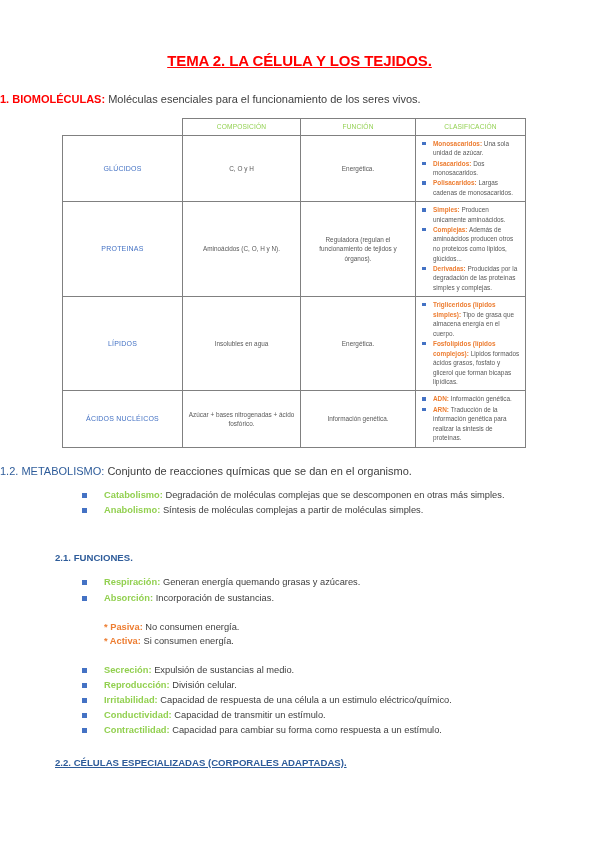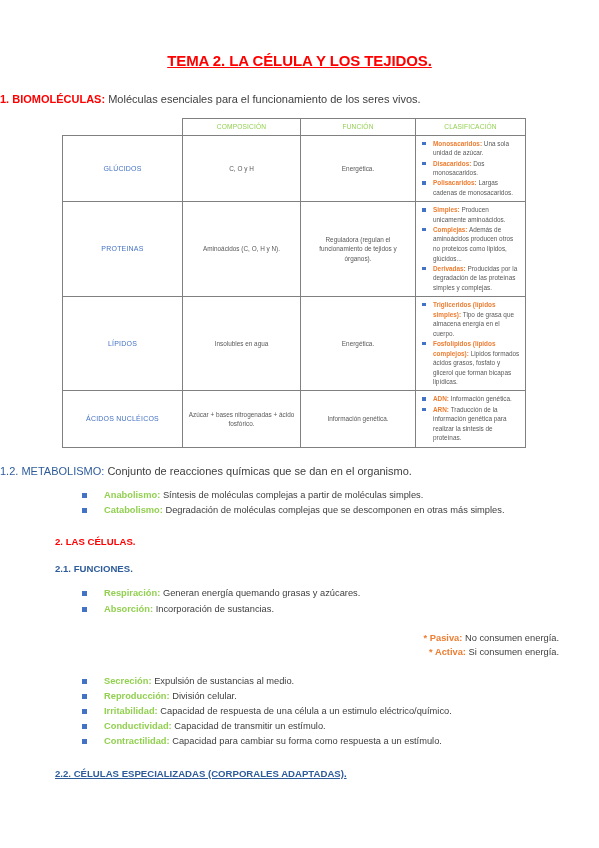--- a/index.html
+++ b/index.html
@@ -167,21 +167,20 @@
     background: #4472C4;
   }
   .term-gr {
     color: #92D050;
     font-weight: bold;
   }
   ul.starlist {
     list-style: none;
     margin: 0;
     padding: 0 40px 0 104px;
-    text-align: right;
   }
   ul.starlist li {
     font-size: 9.3px;
     line-height: 1.6;
     color: #404040;
   }
   .term-star {
     color: #ED7D31;
     font-weight: bold;
   }
@@ -271,27 +270,26 @@
 
   <div class="sp16"></div>
 
   <p class="para">
     <span class="lbl-blue">1.2. METABOLISMO:</span><span> Conjunto de reacciones químicas que se dan en el organismo.</span>
   </p>
 
   <div class="sp10"></div>
 
   <ul class="blist" id="metabolismo-list">
+      <li><span class="term-gr">Catabolismo:</span> Degradación de moléculas complejas que se descomponen en otras más simples.</li>
       <li><span class="term-gr">Anabolismo:</span> Síntesis de moléculas complejas a partir de moléculas simples.</li>
-      <li><span class="term-gr">Catabolismo:</span> Degradación de moléculas complejas que se descomponen en otras más simples.</li>
     </ul>
 
   <div class="sp18"></div>
 
-  <p class="h-red">2. LAS CÉLULAS.</p>
 
   <div class="sp16"></div>
 
   <p class="h-blue">2.1. FUNCIONES.</p>
 
   <div class="sp12"></div>
 
   <ul class="blist" id="funciones-list-top">
       <li><span class="term-gr">Respiración:</span> Generan energía quemando grasas y azúcares.</li>
       <li><span class="term-gr">Absorción:</span> Incorporación de sustancias.</li>

